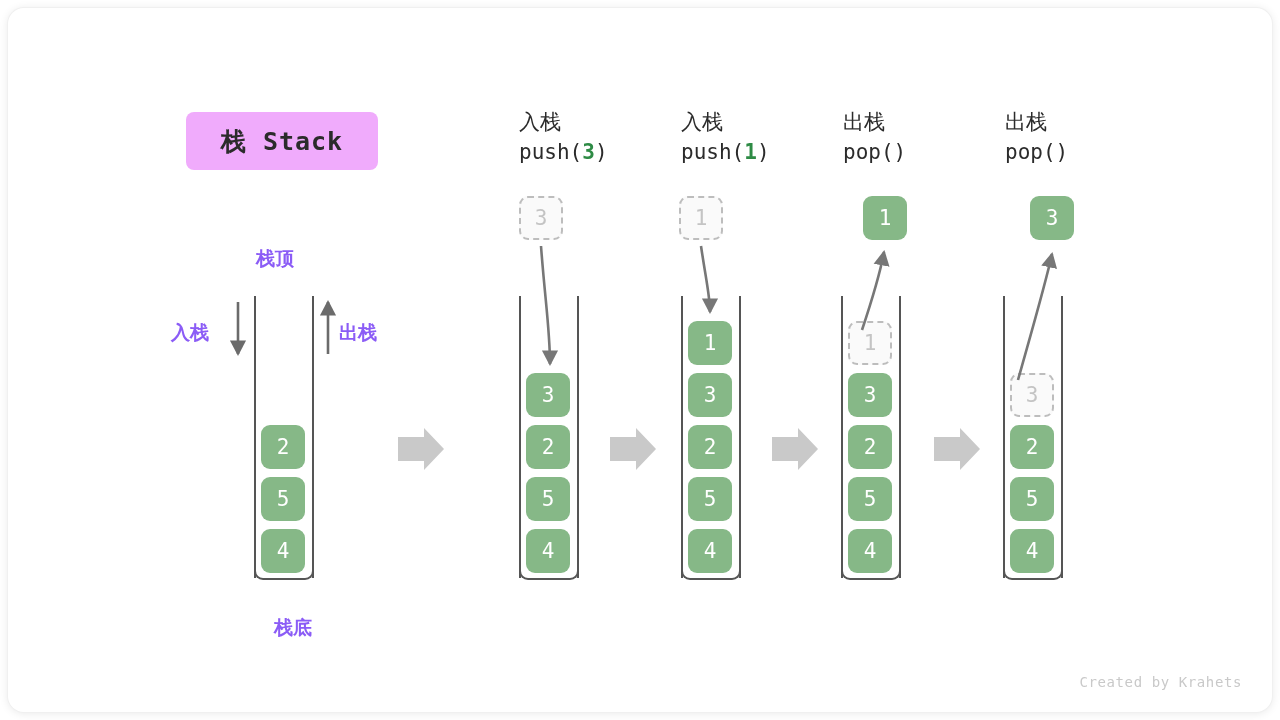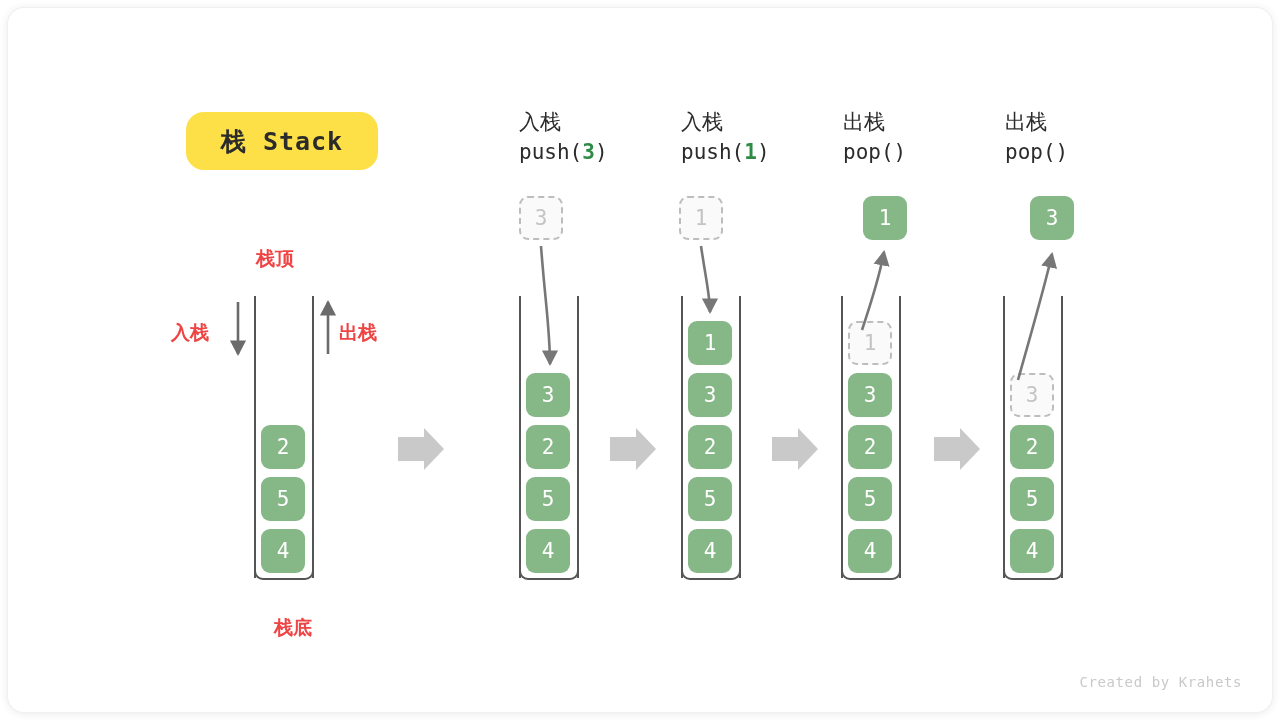--- a/index.html
+++ b/index.html
@@ -24,22 +24,22 @@
     background: #ffffff;
     border-radius: 16px;
     box-shadow: 0 0 0 1px #f0f0f0, 0 1px 10px rgba(0,0,0,0.10);
   }
   .abs { position: absolute; }
 
   
   #title-chip {
     left: 186px; top: 112px;
     width: 192px; height: 58px;
-    background: #fde047;
-    border-radius: 18px;
+    background: #f0abfc;
+    border-radius: 8px;
     display: flex; align-items: center; justify-content: center;
   }
   #title-chip .t {
     font-family: "DejaVu Sans Mono", "Liberation Mono", monospace;
     font-size: 25px;
     font-weight: bold;
     color: #2b2b2b;
     letter-spacing: 1px;
     white-space: nowrap;
   }
@@ -54,21 +54,21 @@
   }
   .col-head .ln1 { display:block; }
   .col-head .ln2 { display:block; }
   .col-head .arg { color: #2e8b45; font-weight: bold; }
 
   
   .cn-label {
     font-family: Liberation Serif, serif;
     font-size: 19px;
     font-weight: bold;
-    color: #ef4444;
+    color: #8b5cf6;
     white-space: nowrap;
   }
 
   
   .stack-wall {
     background: #555555;
     width: 2px;
   }
   .stack-floor {
     border: 2px solid #555555;

